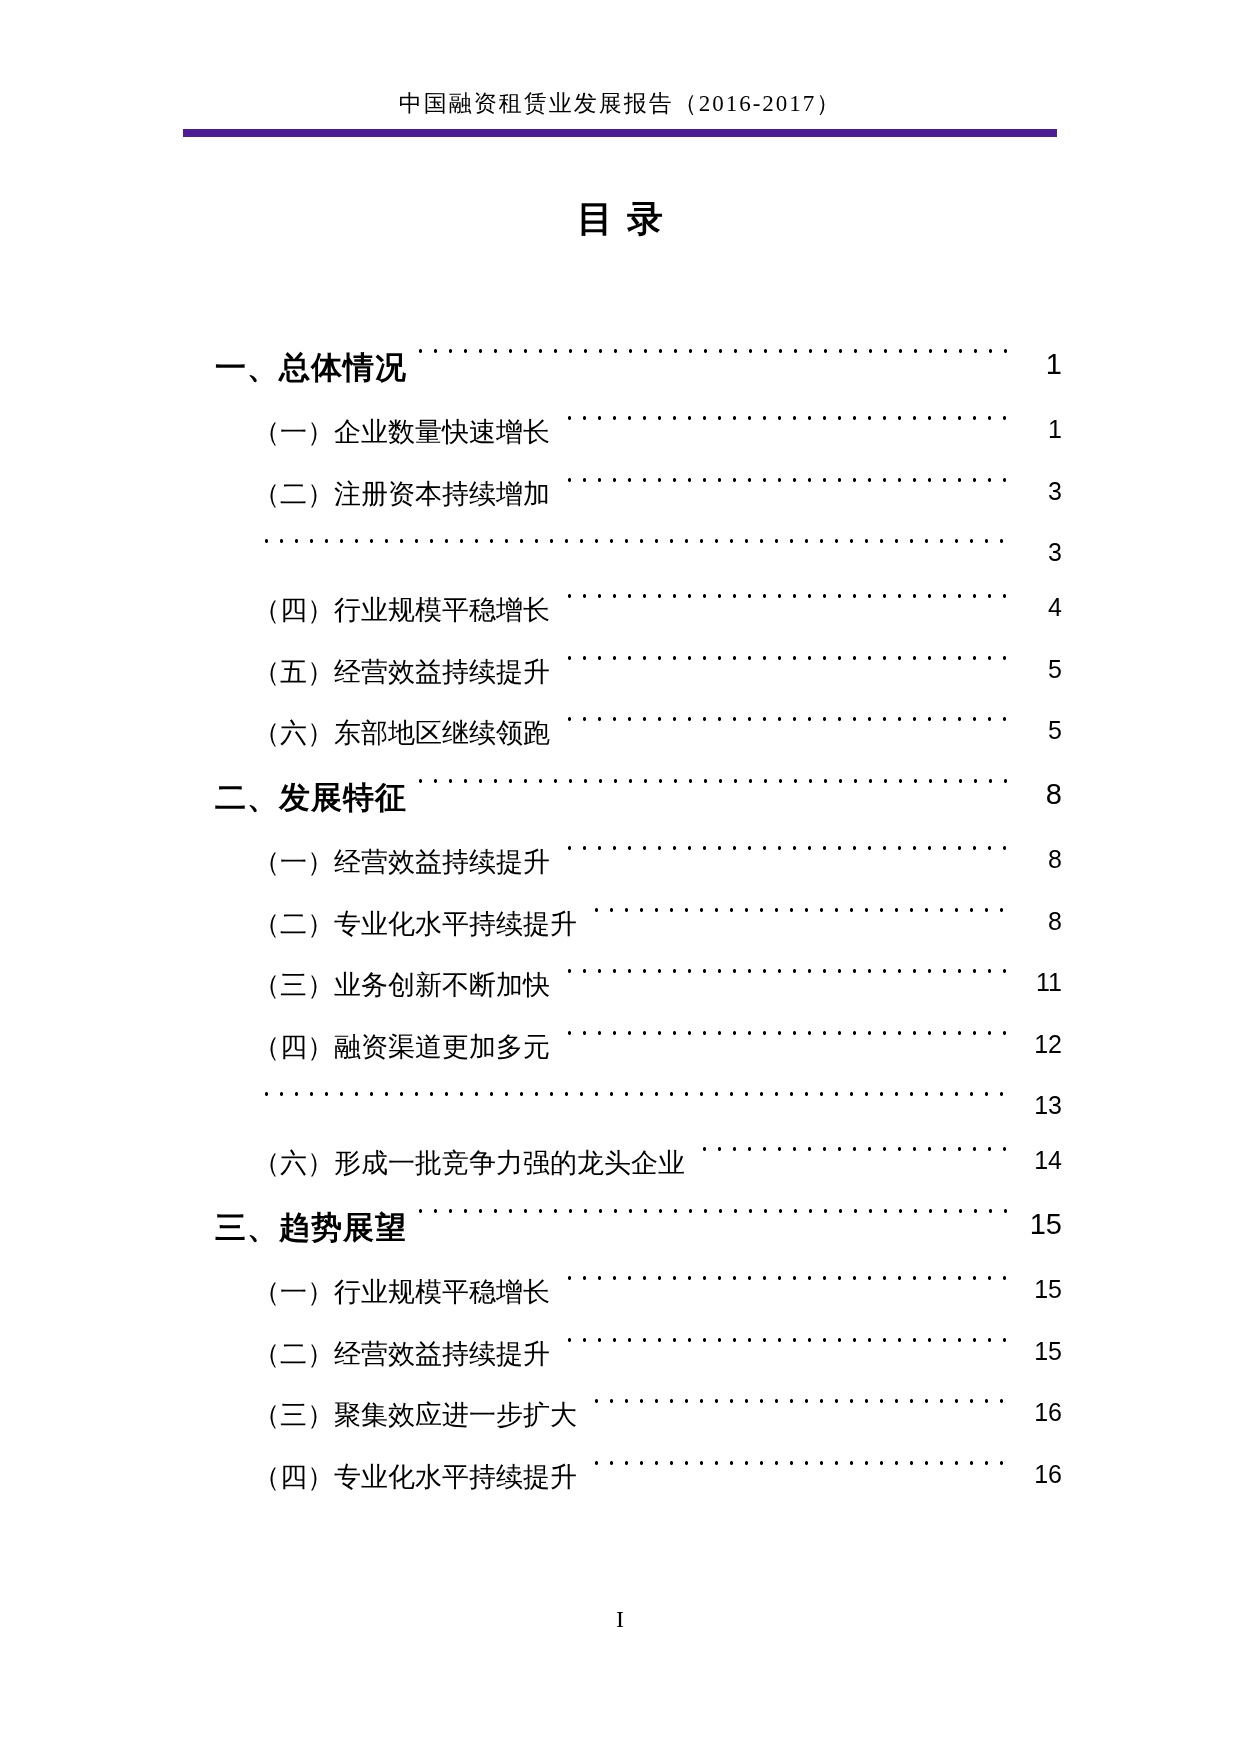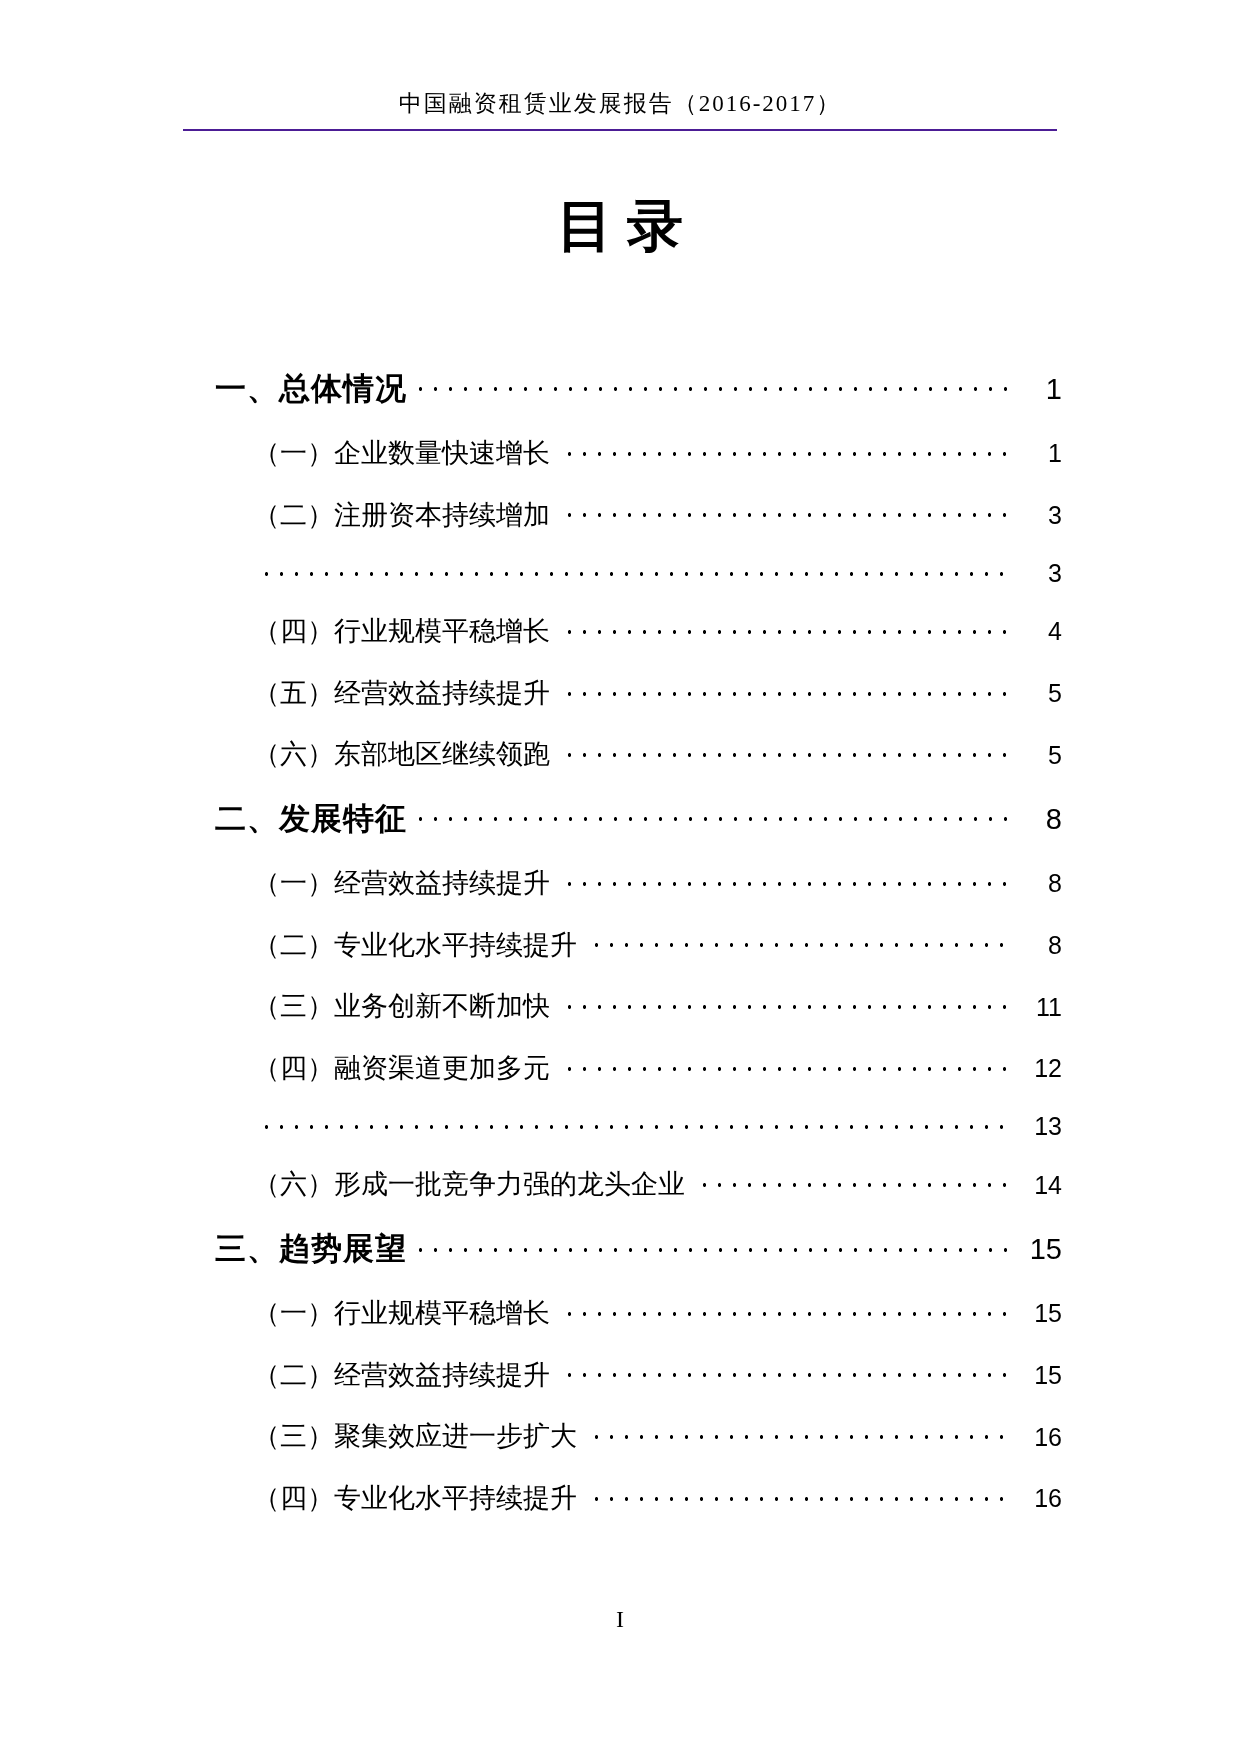--- a/index.html
+++ b/index.html
@@ -8,43 +8,43 @@
     width: 1240px;
     height: 1754px;
     position: relative;
     overflow: hidden;
     font-family: "Liberation Serif", "DejaVu Serif", serif;
     color: #000;
   }
   .page-header {
     margin: 88px 183px 0 183px;
     padding-bottom: 10px;
-    border-bottom: 2px solid #4c1d95;
+    border-bottom: 8px solid #4c1d95;
     text-align: center;
   }
   .page-header .header-title {
     font-size: 23px;
     letter-spacing: 2px;
     font-family: "Liberation Serif", "DejaVu Serif", serif;
   }
   .doc-title {
     margin-top: 58px;
     text-align: center;
-    font-size: 56px;
+    font-size: 36px;
     font-weight: bold;
     letter-spacing: 14px;
     text-indent: 14px; 
     font-family: "DejaVu Serif", "Liberation Serif", serif;
   }
   .toc {
     margin: 104px 178px 0 215px; 
   }
   .toc-row {
     display: flex;
-    align-items: center;
+    align-items: flex-start;
     margin-bottom: 26px;
   }
   .toc-row.level2 {
     padding-left: 38px;
     gap: 6px;
   }
   .toc-label {
     white-space: nowrap;
     font-size: 27px;
     line-height: 1.32;

